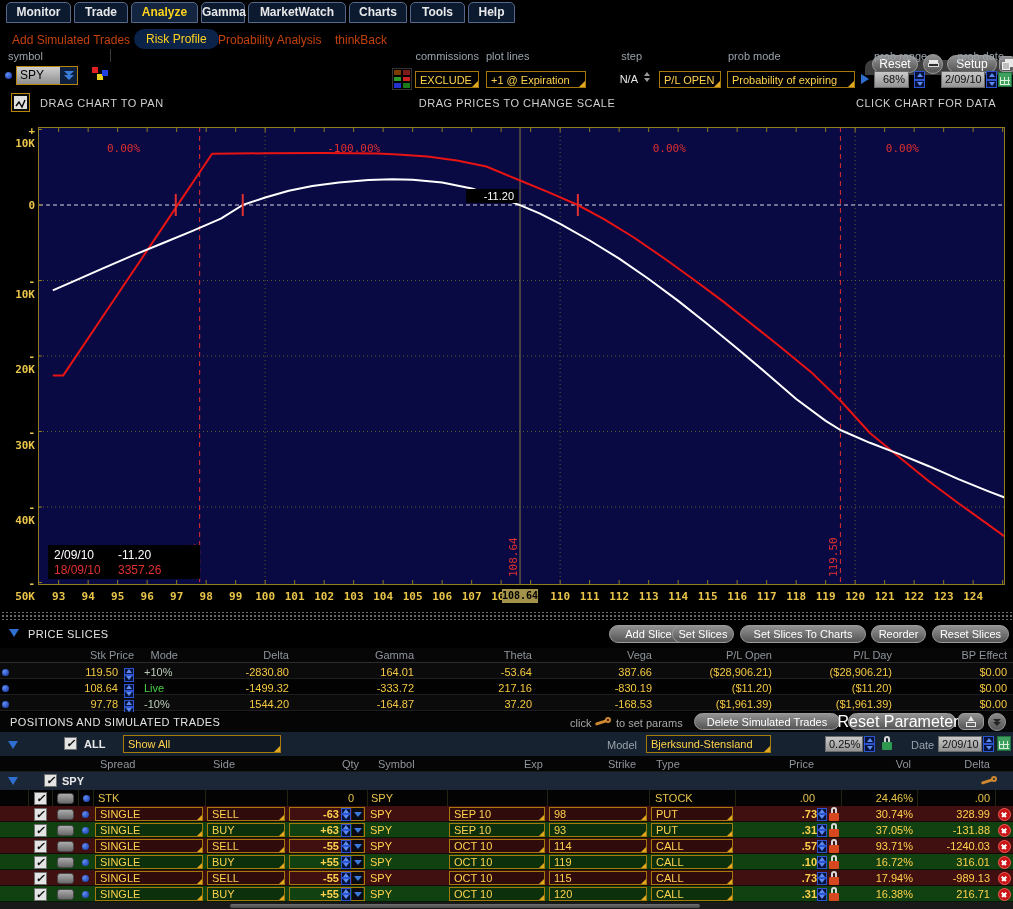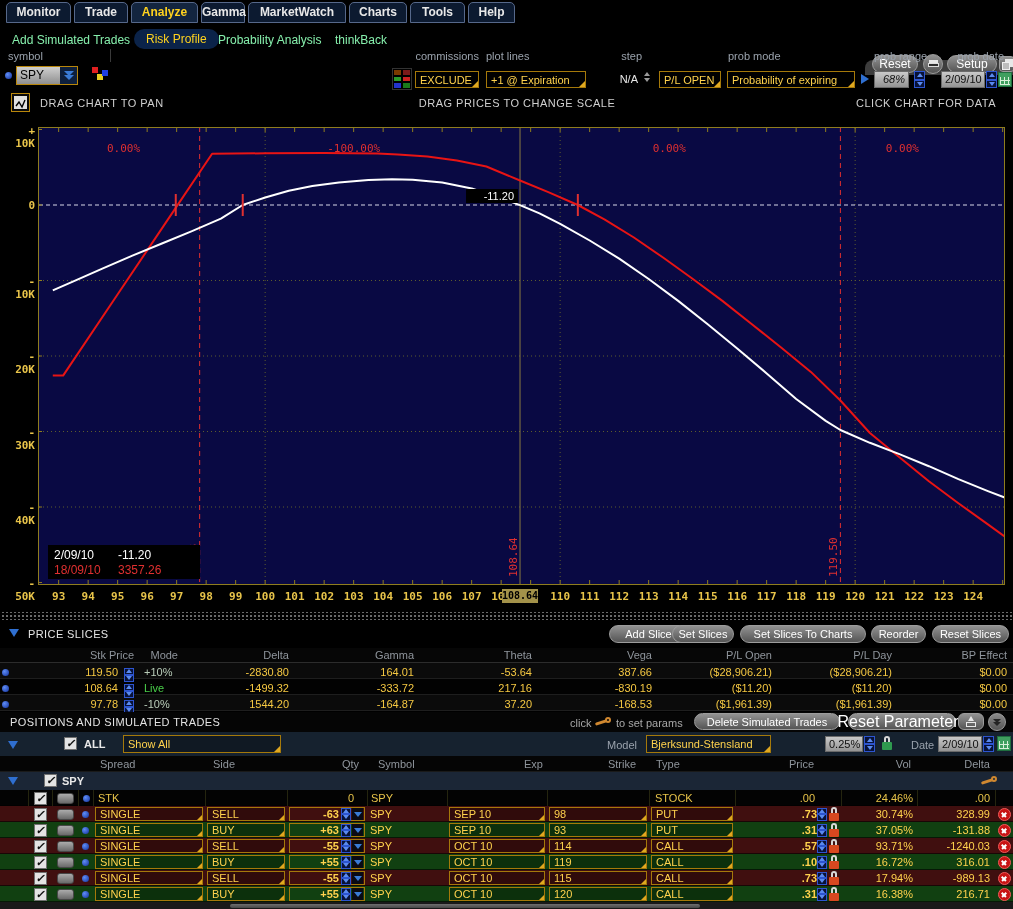--- a/index.html
+++ b/index.html
@@ -8,21 +8,21 @@
   #app { position:relative; width:1013px; height:909px; background:#000; overflow:hidden; }
 
   
   .menu-bar { position:absolute; top:2px; left:6px; display:flex; gap:3px; }
   .tab { height:21px; background:#0c1a30; border:1px solid #56688a; border-radius:5px 5px 0 0;
          color:#e8e8e8; font-size:12px; font-weight:bold; text-align:center; line-height:19px; }
   .tab.active { color:#ffd21e; background:#13253f; }
 
   
   .subtab-row { position:absolute; top:28px; left:0; width:1013px; height:22px; }
-  .subtab { position:absolute; top:5px; font-size:12px; color:#86efac; white-space:nowrap; }
+  .subtab { position:absolute; top:5px; font-size:12px; color:#c2410c; white-space:nowrap; }
   .subtab.active { top:1px; background:#0b2349; border-radius:10px; color:#ffd21e; padding:3px 12px; }
   .gray-strip { position:absolute; right:0; top:32px; width:148px; height:15px; background:#3d3d3d; border-radius:8px 0 0 0; }
   .pill { position:absolute; background:linear-gradient(180deg,#929292,#555); border:1px solid #9c9c9c;
           border-radius:10px; color:#fff; font-size:12px; display:flex; align-items:center; justify-content:center; white-space:nowrap; }
   .roundbtn { position:absolute; border-radius:50%; background:linear-gradient(180deg,#929292,#555);
               border:1px solid #9c9c9c; display:flex; align-items:center; justify-content:center; }
   .printer-glyph { position:relative; width:11px; height:9px; }
   .printer-glyph i { position:absolute; display:block; }
   .printer-glyph .p1 { left:1px; top:0; width:9px; height:3px; background:#e8e8e8; }
   .printer-glyph .p2 { left:0; top:3px; width:11px; height:4px; background:#2e2e2e; border:1px solid #ddd; }
@@ -252,21 +252,21 @@
       </div>
     <div class="dd abs" style="left:659px;top:71px;width:62px;">
       <b class="ddt">P/L OPEN</b>
       <i class="fold"></i>
     </div>
     <div class="dd abs" style="left:727px;top:71px;width:128px;">
       <b class="ddt">Probability of expiring</b>
       <i class="fold"></i>
     </div>
     <span class="blue-play" style="left:861px;top:74px;"></span>
-    <div class="gray-input" style="left:874px;top:71px;width:35px;font-style:italic;">68%</div>
+    <div class="gray-input" style="left:874px;top:71px;width:35px;">68%</div>
     <span class="bspin abs" style="left:914px;top:71px;height:17px;">
         <span class="bsu">
           <i></i>
         </span>
         <span class="bsd">
           <i></i>
         </span>
       </span>
     <div class="gray-input" style="left:941px;top:71px;width:44px;">2/09/10</div>
     <span class="bspin abs" style="left:986px;top:71px;height:17px;">

